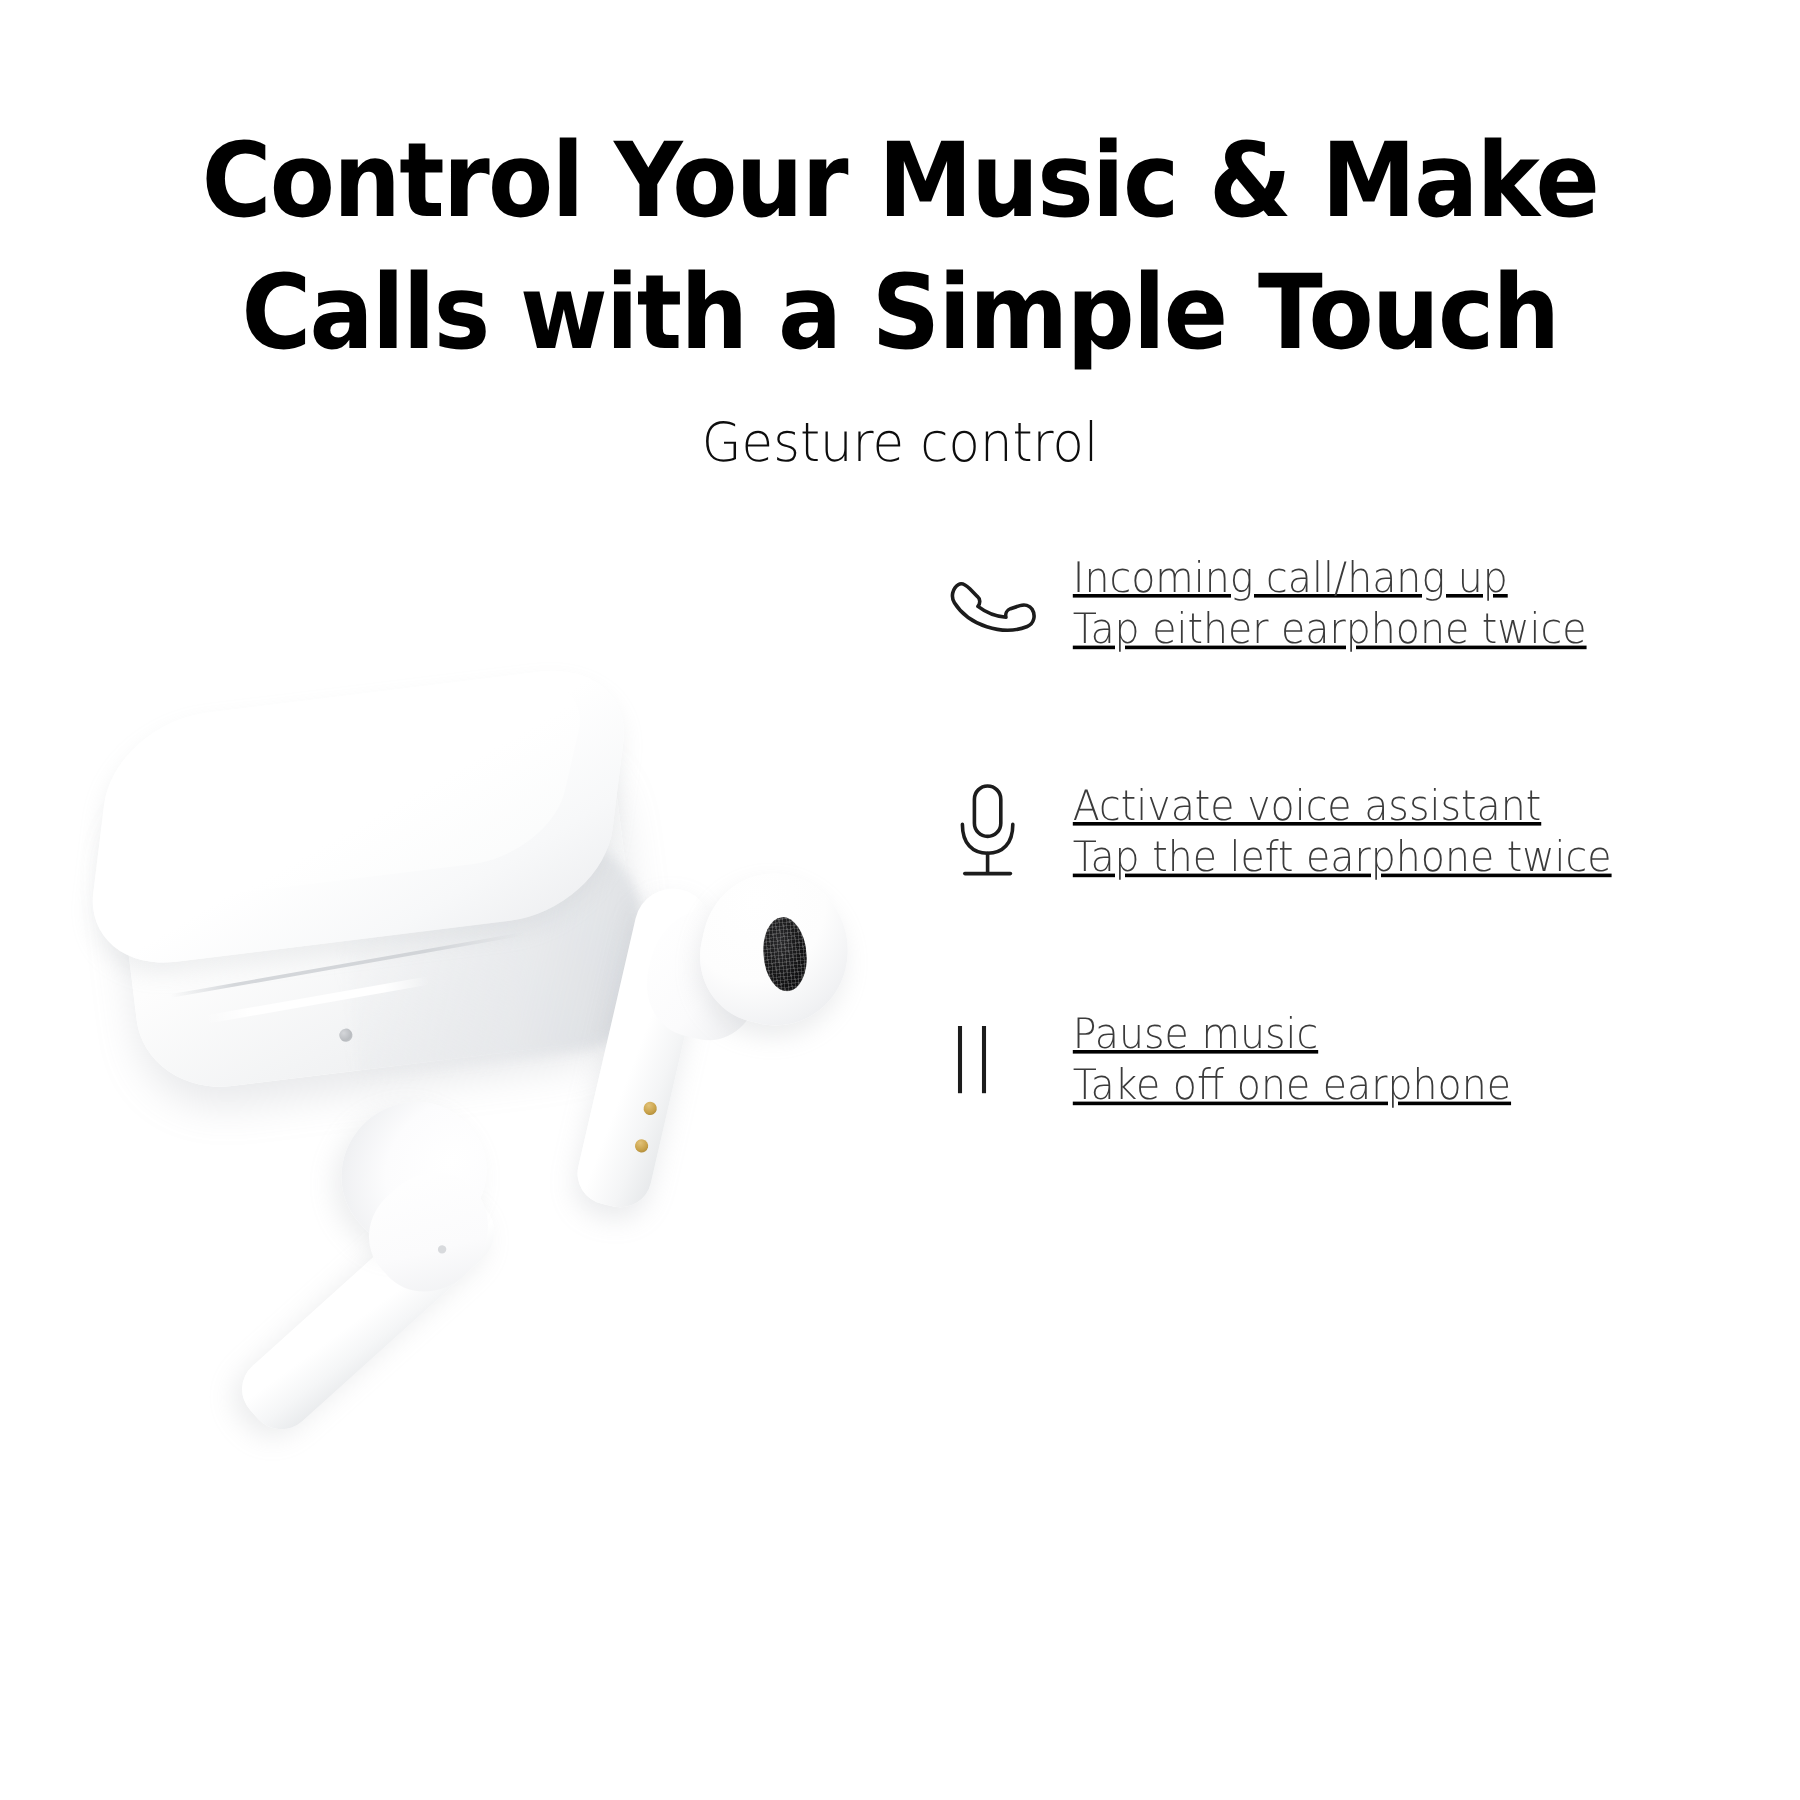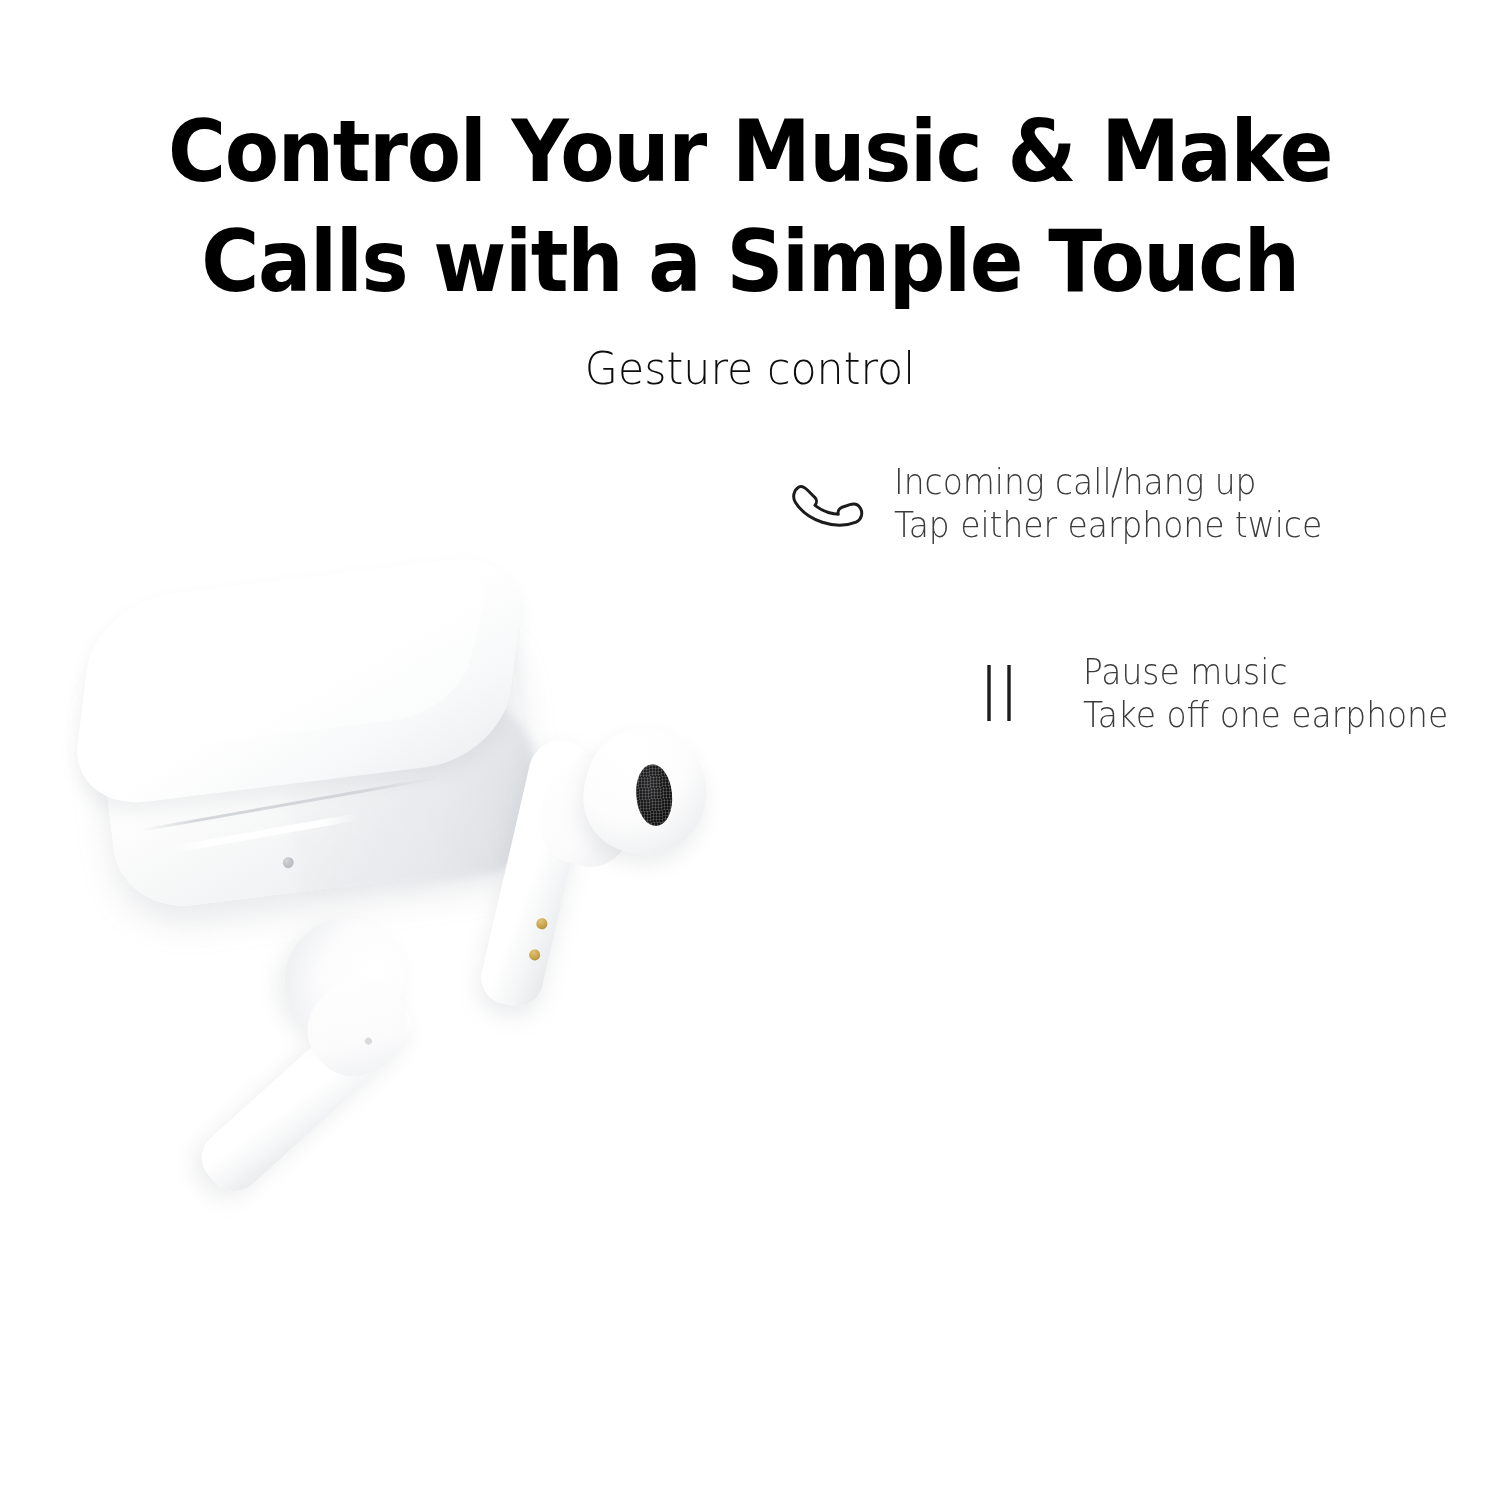--- a/index.html
+++ b/index.html
@@ -260,22 +260,23 @@
     position: absolute;
     left: 782px;
     top: 455px;
     width: 690px;
   }
   .feature-row {
     position: relative;
     display: flex;
     align-items: flex-start;
     height: 190px;
-  }
-  .feature-row:last-child { height: auto; justify-content: flex-end; }
+    text-decoration: underline;
+  }
+  .feature-row:last-child { height: auto; }
   .feature-icon {
     flex: 0 0 112px;
     height: 96px;
     display: flex;
     align-items: center;
     justify-content: flex-start;
     padding-left: 6px;
   }
   .feature-text {
     padding-top: 6px;
@@ -353,20 +354,34 @@
                      L30 20 C29 15.6 27 12 24 12 Z" fill="none" stroke="#1c1c1c" stroke-width="3" stroke-linejoin="round" stroke-linecap="round"></path>
           </g>
         </svg>
       </div>
       <div class="feature-text">
         <div class="feature-title">Incoming call/hang up</div>
         <div class="feature-sub">Tap either earphone twice</div>
       </div>
     </div>
 
+    <div class="feature-row">
+      <div class="feature-icon">
+        <svg width="70" height="88" viewBox="0 0 70 88" aria-hidden="true">
+          <rect x="24" y="6" width="22" height="42" rx="11" ry="11" fill="none" stroke="#1c1c1c" stroke-width="3"></rect>
+          <path d="M14 38 C14 54 22.5 62 35 62 C47.5 62 56 54 56 38" fill="none" stroke="#1c1c1c" stroke-width="3" stroke-linecap="round"></path>
+          <line x1="35" y1="62" x2="35" y2="78" stroke="#1c1c1c" stroke-width="3" stroke-linecap="round"></line>
+          <line x1="16" y1="79" x2="54" y2="79" stroke="#1c1c1c" stroke-width="3" stroke-linecap="round"></line>
+        </svg>
+      </div>
+      <div class="feature-text">
+        <div class="feature-title">Activate voice assistant</div>
+        <div class="feature-sub">Tap the left earphone twice</div>
+      </div>
+    </div>
 
 
 
     <div class="feature-row">
       <div class="feature-icon">
         <svg width="50" height="66" viewBox="0 0 50 66" aria-hidden="true">
           <line x1="12" y1="5" x2="12" y2="61" stroke="#1c1c1c" stroke-width="3.4"></line>
           <line x1="32" y1="5" x2="32" y2="61" stroke="#1c1c1c" stroke-width="3.4"></line>
         </svg>
       </div>

